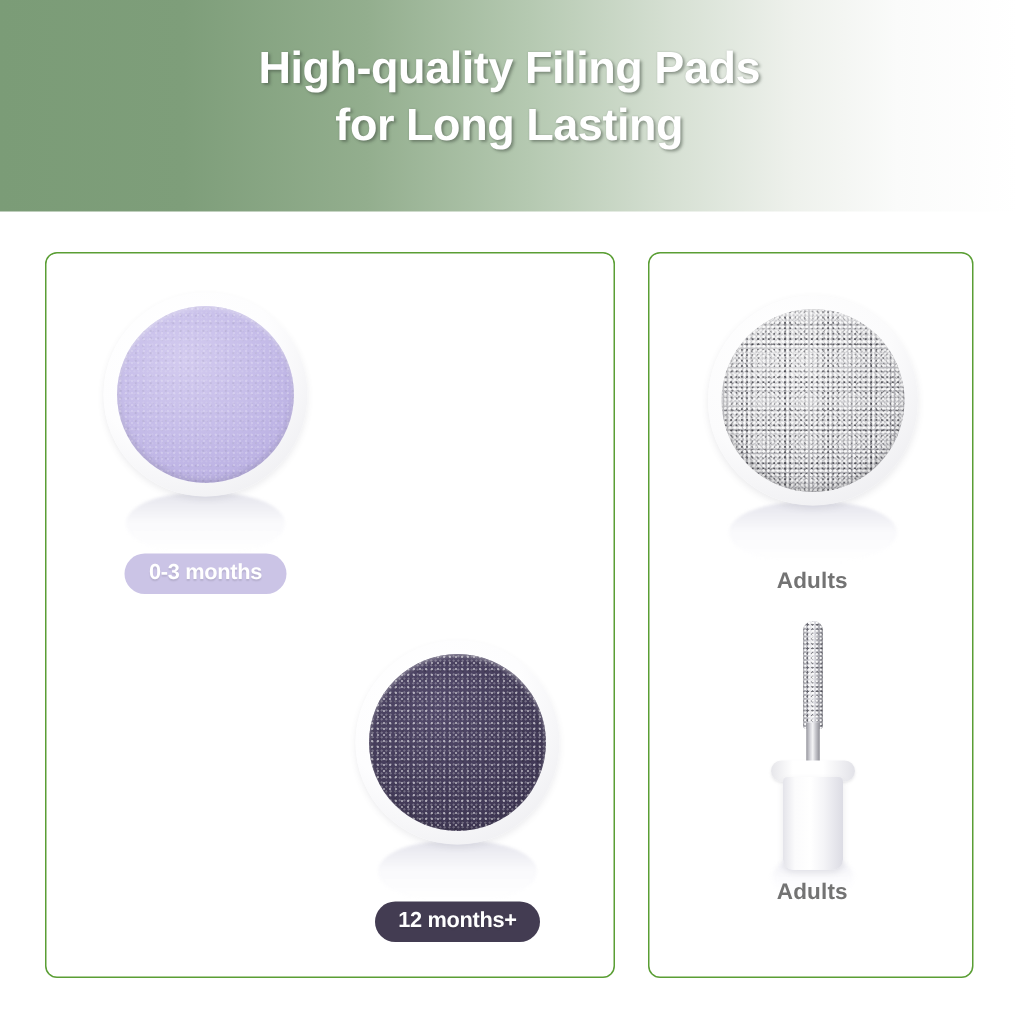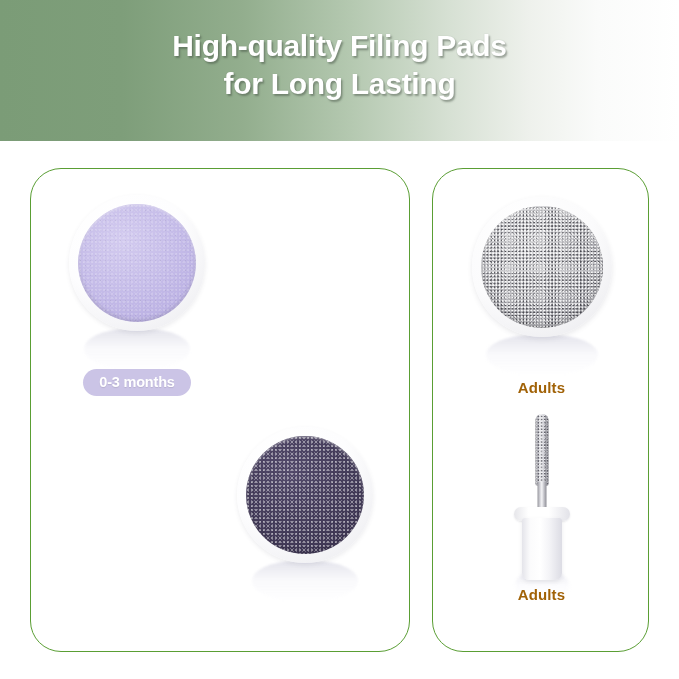--- a/index.html
+++ b/index.html
@@ -52,21 +52,21 @@
     text-shadow: 1.5px 1.5px 2px rgba(60,70,60,0.45),
                  0 0 1px rgba(90,100,90,0.35);
     white-space: pre-line;
     font-stretch: condensed;
   }
 
   
   .card {
     position: absolute;
     border: 1.6px solid #5a9e34;
-    border-radius: 31px;
+    border-radius: 8px;
     background: #ffffff;
   }
 
   .card-left  { left: 30px;  top: 168px; width: 380px; height: 484px; }
   .card-right { left: 432px; top: 168px; width: 217px; height: 484px; }
 
   
   .pad-cell {
     position: absolute;
     width: 176px;
@@ -155,21 +155,21 @@
   }
 
   
   .adult-cell {
     position: absolute;
     width: 217px;
     text-align: center;
   }
 
   .adult-label {
-    color: #a16207;
+    color: #737373;
     font-size: 15px;
     font-weight: 700;
     letter-spacing: 0.1px;
     text-align: center;
   }
 
   
   .metal-disc {
     position: absolute;
     left: 50%;
@@ -324,20 +324,21 @@
 
     <div class="pad-cell" style="left:186px; top:252px;">
       <div class="pad-stack">
         <div class="pad-reflection"></div>
         <div class="pad-disc">
           <div class="pad-grit" style="background: radial-gradient(circle at 38% 30%, #534a6b 0%, #463e5c 45%, #3f3754 78%, #3a3350 100%);">
             <div class="speckle" style="opacity:0.95;"></div>
           </div>
         </div>
       </div>
+      <span class="pad-label" style="background:#433c52;">12 months+</span>
     </div>
 
   </div>
 
   <div class="card card-right">
 
     <div class="adult-cell" style="left:0px; top:24px;">
       <div style="position:relative; width:217px; height:186px;">
         <div class="pad-reflection" style="top:142px; width:112px;"></div>
         <div class="metal-disc">

